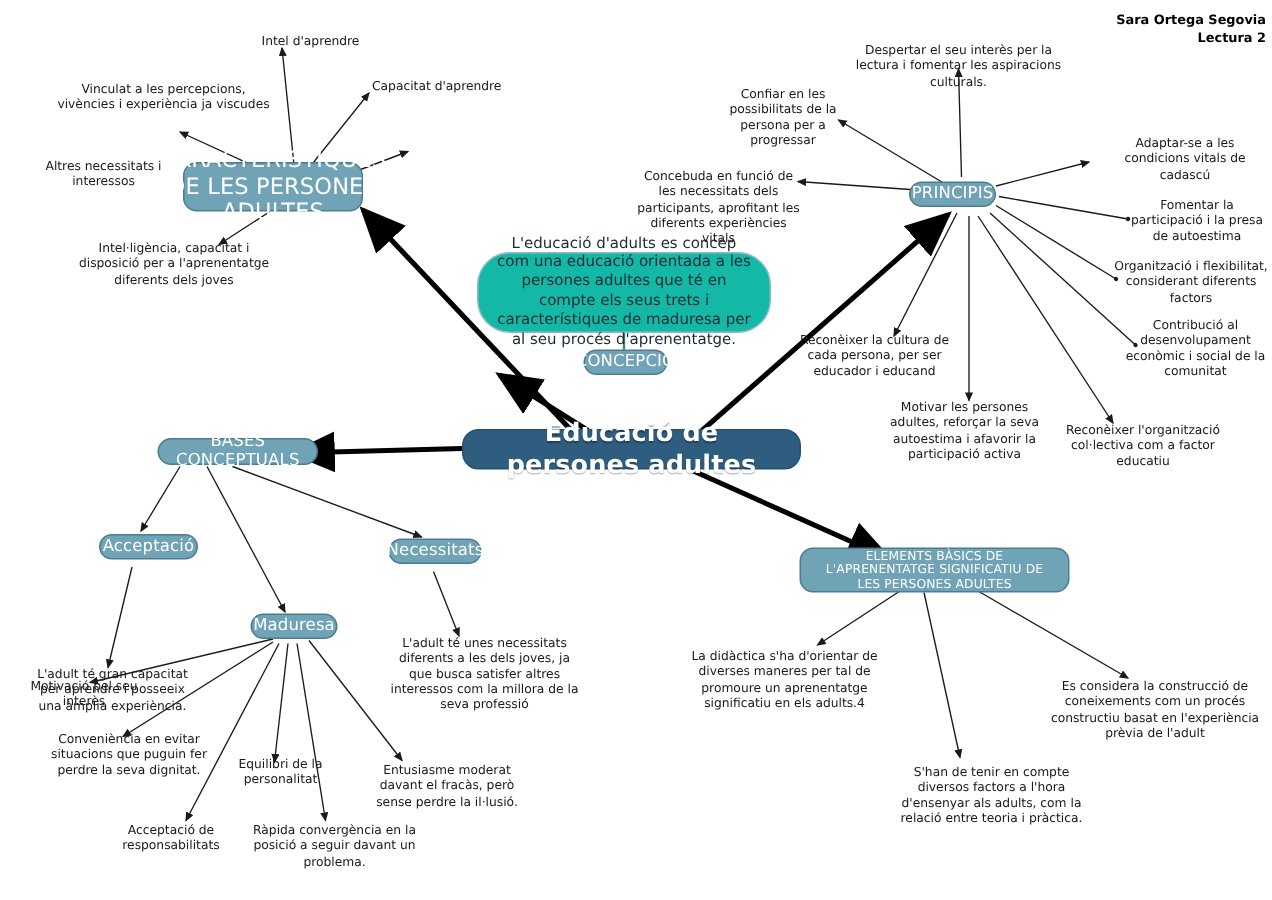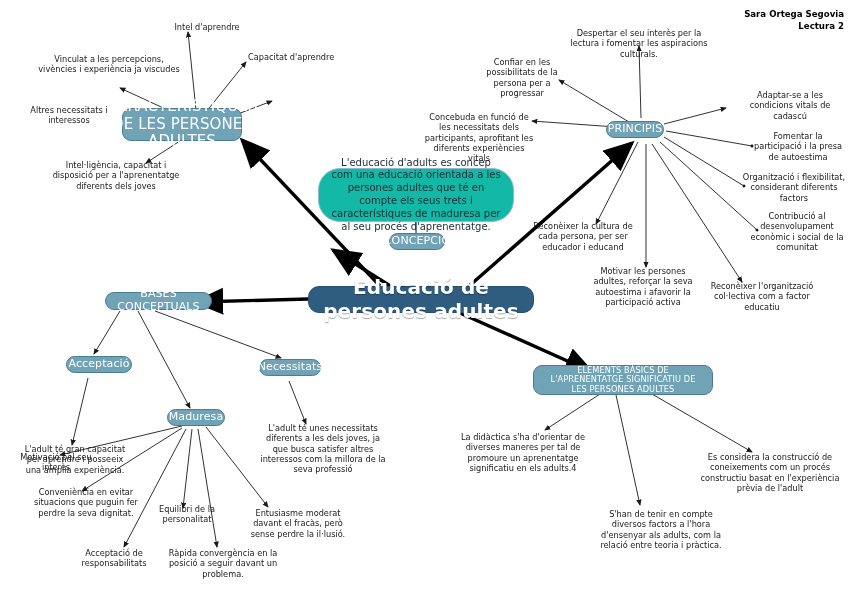--- a/index.html
+++ b/index.html
@@ -17,21 +17,21 @@
     color:#ffffff;
     text-align:center;
     line-height:1.18;
     display:flex;align-items:center;justify-content:center;
     padding:3px 8px;
     letter-spacing:.1px;
   }
   .node.teal{background:#6fa3b5;border:1px solid #4a7d8f;font-size:15px;}
   .node.central{
     background:#2f5d80;border:1px solid #27506e;
-    font-size:20px;font-weight:bold;border-radius:11px;
+    font-size:17px;font-weight:bold;border-radius:11px;
     text-shadow:0 1px 1px rgba(0,0,0,.35);
   }
   .node.small{background:#6fa3b5;border:1px solid #4a7d8f;font-size:11px;}
   .bubble{
     position:absolute;box-sizing:border-box;
     background:#14b8a6;border:1px solid #8fb9cd;border-radius:22px;
     color:#1b2b33;font-size:10px;line-height:1.28;
     text-align:center;display:flex;align-items:center;justify-content:center;
     padding:6px 10px;
   }

